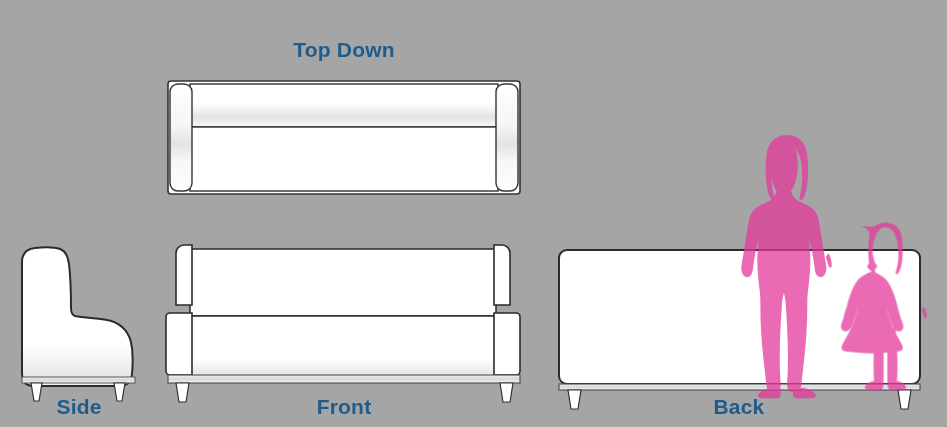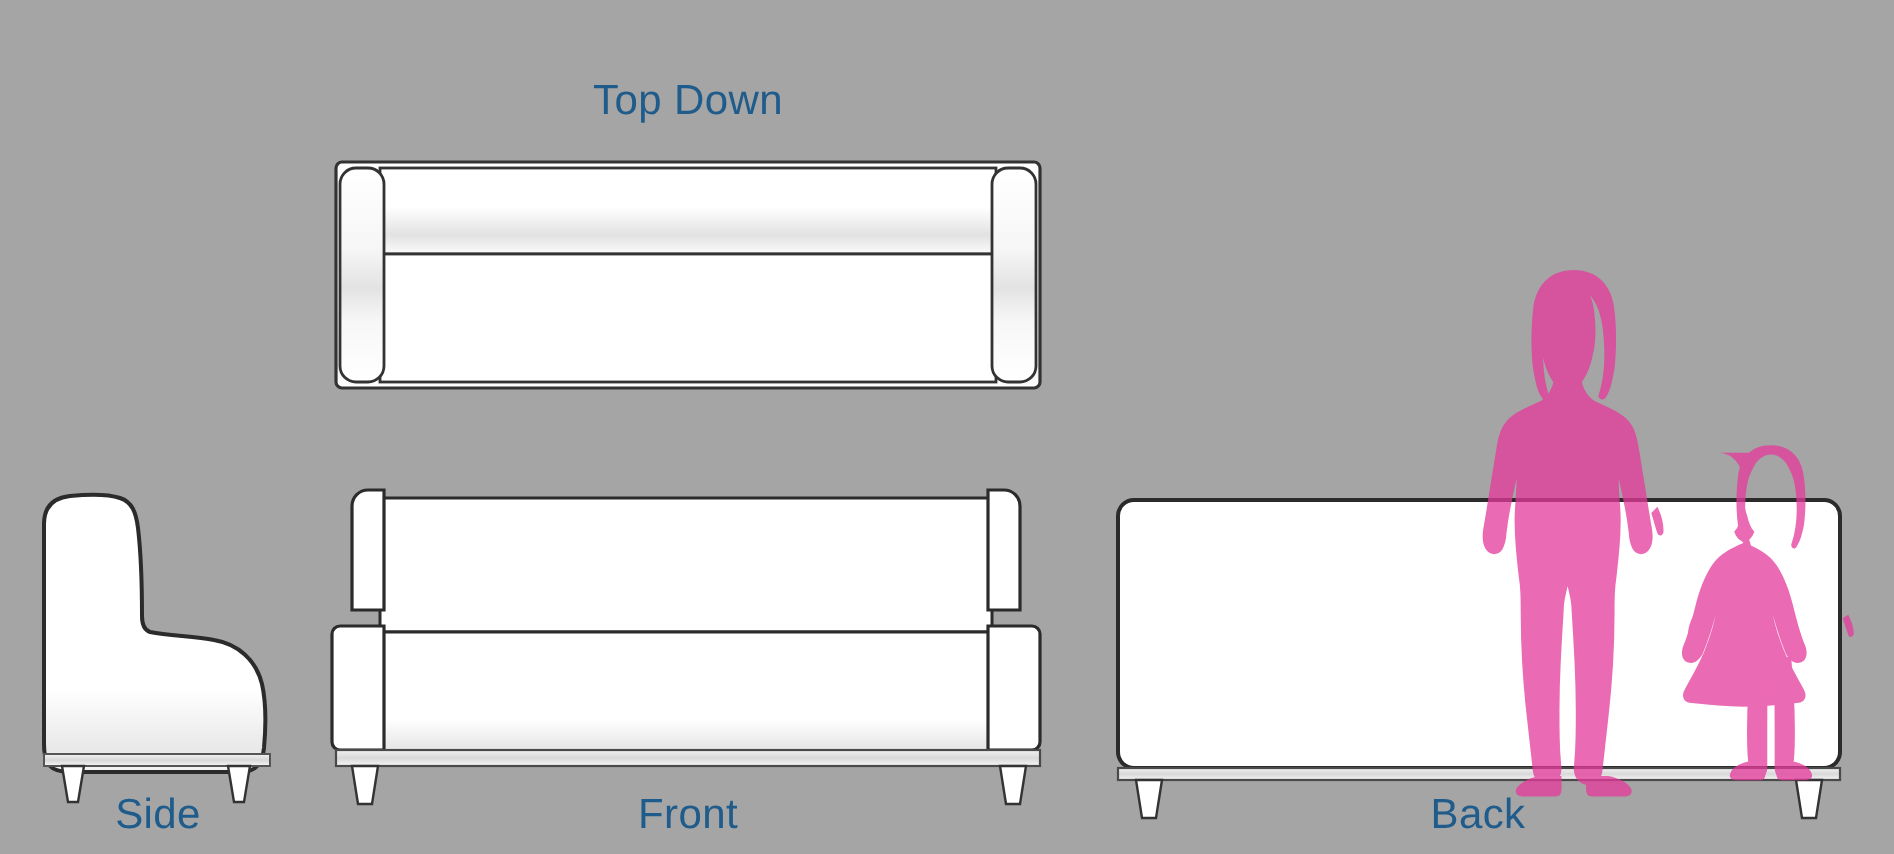--- a/index.html
+++ b/index.html
@@ -13,20 +13,21 @@
     background: #a5a5a5;
     font-family: "Liberation Sans", sans-serif;
     overflow: hidden;
     position: relative;
   }
   #spec-sheet {
     position: absolute;
     inset: 0;
     width: 947px;
     height: 323px;
+    font-weight: bold;
   }
   #spec-sheet svg {
     display: block;
     width: 947px;
     height: 427px;
   }
   .view-label {
     font-family: "Liberation Sans", sans-serif;
     font-size: 21px;
     fill: #1f5c8b;

